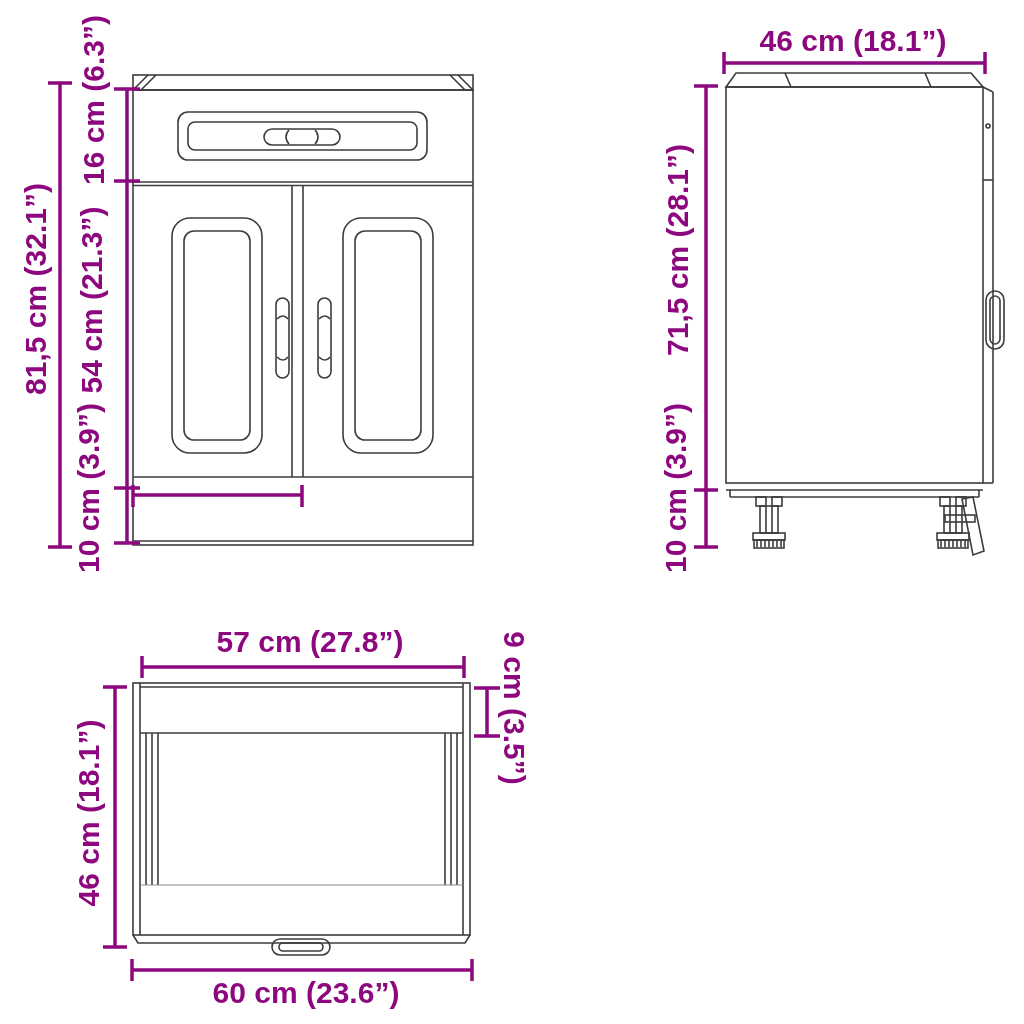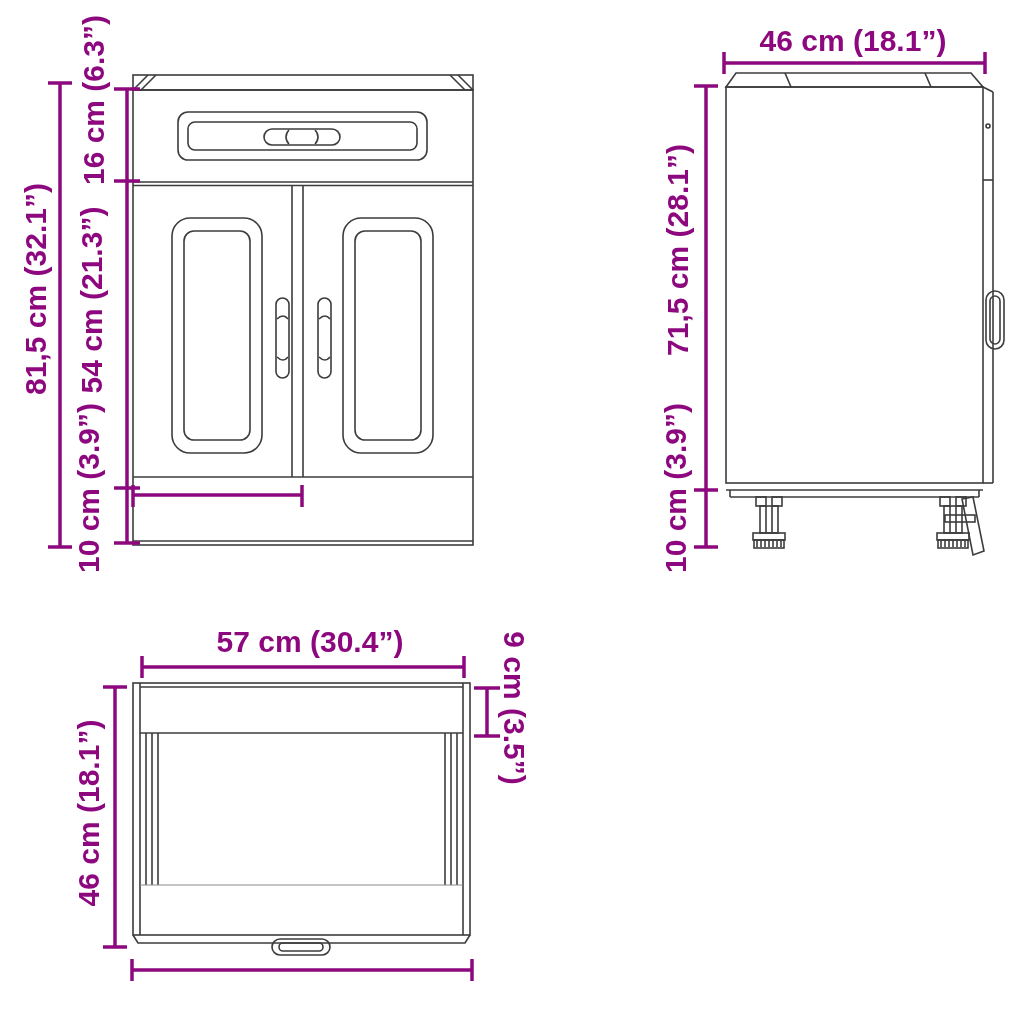--- a/index.html
+++ b/index.html
@@ -212,20 +212,21 @@
 
   <div class="dim-label rot-ccw" style="left:89px;top:488px">10 cm (3.9”)</div>
 
 
   <div class="dim-label" style="left:853px;top:41px">46 cm (18.1”)</div>
 
   <div class="dim-label rot-ccw" style="left:678px;top:250px">71,5 cm (28.1”)</div>
 
   <div class="dim-label rot-ccw" style="left:676px;top:488px">10 cm (3.9”)</div>
 
-  <div class="dim-label" style="left:310px;top:642px">57 cm (30.4”)</div>
+  <div class="dim-label" style="left:310px;top:642px">57 cm (27.8”)</div>
 
   <div class="dim-label rot-cw" style="left:514px;top:708px">9 cm (3.5”)</div>
 
   <div class="dim-label rot-ccw" style="left:89px;top:813px">46 cm (18.1”)</div>
 
+  <div class="dim-label" style="left:306px;top:993px">60 cm (23.6”)</div>
 
 </div>
 
 </body></html>

